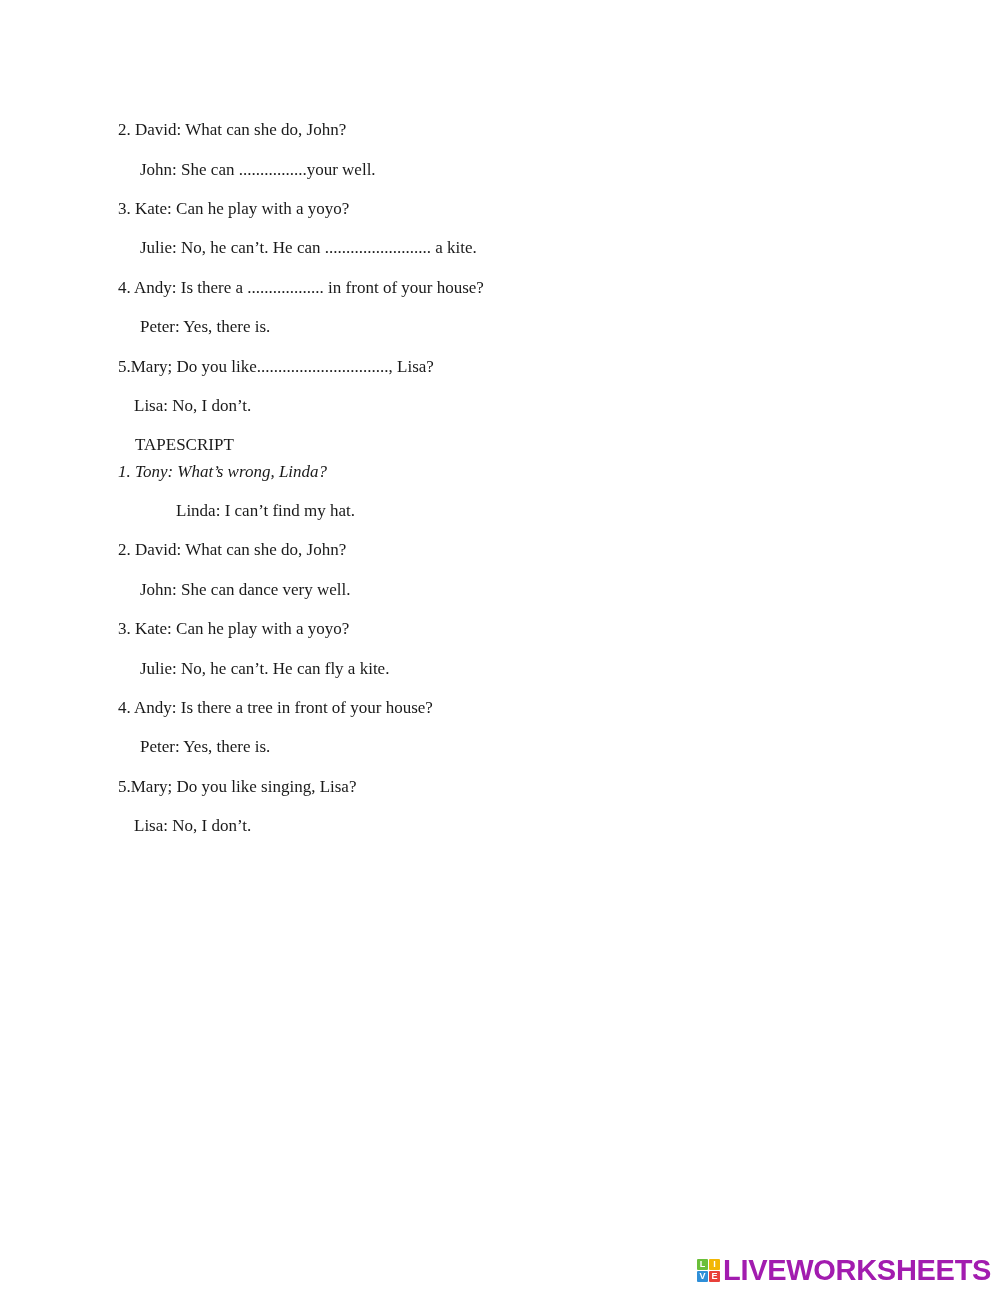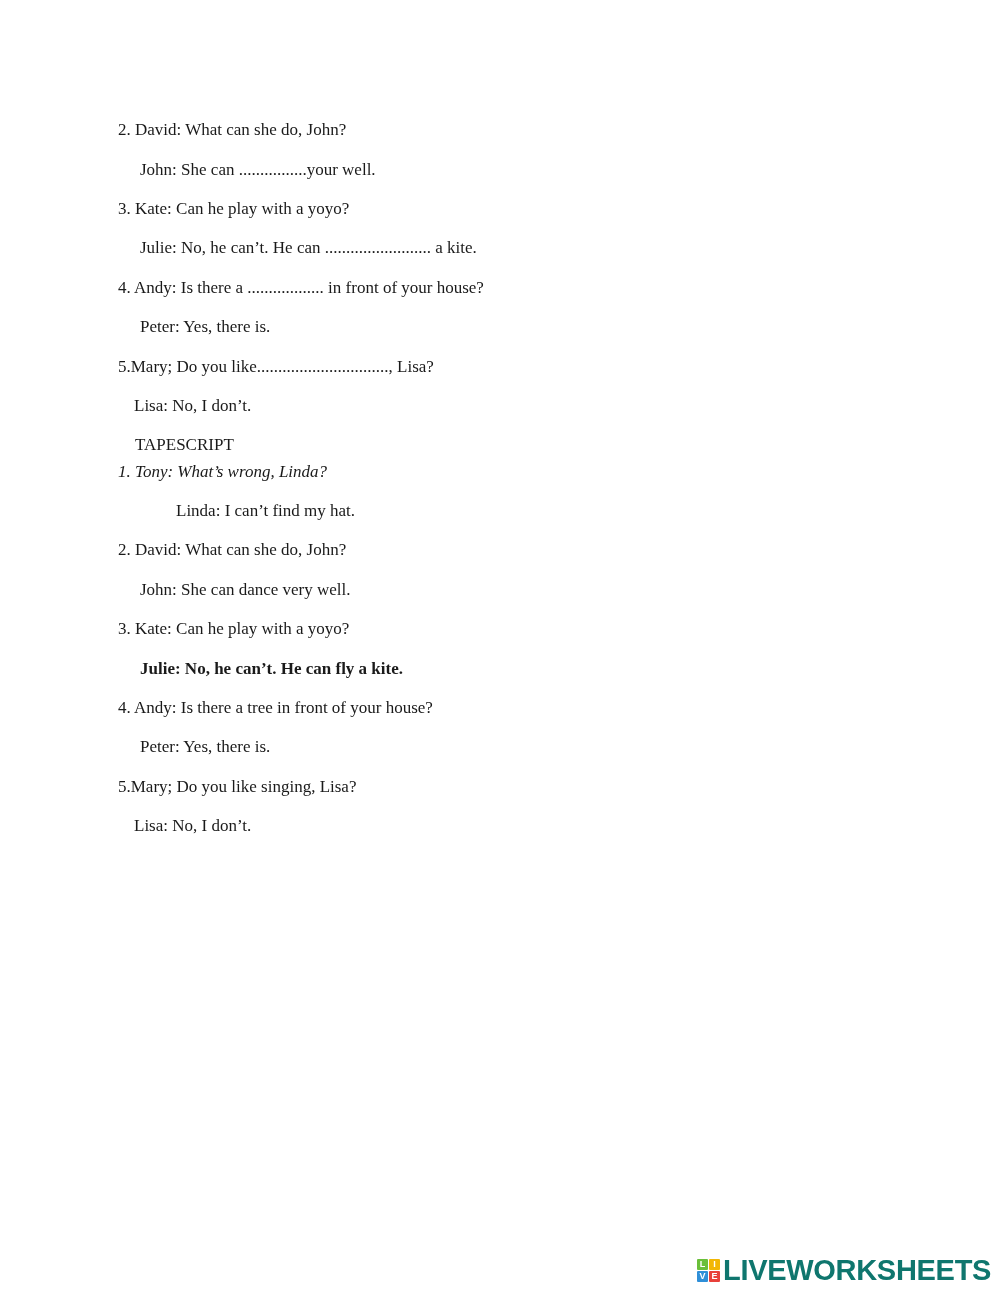--- a/index.html
+++ b/index.html
@@ -15,42 +15,42 @@
   }
   .tiles {
     display:grid; grid-template-columns:11px 11px; grid-template-rows:11px 11px; gap:1px; margin-right:3px;
   }
   .tile {
     font-family:"Liberation Sans","DejaVu Sans",sans-serif; font-weight:bold; font-size:9px;
     color:#fff; display:flex; align-items:center; justify-content:center; border-radius:1px;
   }
   .wordmark {
     font-family:"Liberation Sans","DejaVu Sans",sans-serif; font-weight:bold; font-size:29px;
-    color:#0f766e; letter-spacing:-0.3px; line-height:28px;
+    color:#a21caf; letter-spacing:-0.3px; line-height:28px;
   }
 </style>
 </head>
 <body>
 
 <div class="line" style="left:118px;top:118px;">2. David: What can she do, John?</div>
 <div class="line" style="left:140px;top:158px;">John: She can ................your well.</div>
 <div class="line" style="left:118px;top:197px;">3. Kate: Can he play with a yoyo?</div>
 <div class="line" style="left:140px;top:236px;text-align:center;">Julie: No, he can’t. He can ......................... a kite.</div>
 <div class="line" style="left:118px;top:276px;font-family:Liberation Serif, serif;">4. Andy: Is there a .................. in front of your house?</div>
 <div class="line" style="left:140px;top:315px;">Peter: Yes, there is.</div>
 <div class="line" style="left:118px;top:355px;">5.Mary; Do you like..............................., Lisa?</div>
 <div class="line" style="left:134px;top:394px;">Lisa: No, I don’t.</div>
 
 <div class="line" style="left:118px;top:433px;margin-left:17px;">TAPESCRIPT</div>
 <div class="line" style="left:118px;top:460px;font-style:italic;">1. Tony: What’s wrong, Linda?</div>
 <div class="line" style="left:140px;top:499px;margin-left:36px;">Linda: I can’t find my hat.</div>
 <div class="line" style="left:118px;top:538px;">2. David: What can she do, John?</div>
 <div class="line" style="left:140px;top:578px;text-align:right;">John: She can dance very well.</div>
 <div class="line" style="left:118px;top:617px;">3. Kate: Can he play with a yoyo?</div>
-<div class="line" style="left:140px;top:657px;font-weight:bold;">Julie: No, he can’t. He can fly a kite.</div>
+<div class="line" style="left:140px;top:657px;">Julie: No, he can’t. He can fly a kite.</div>
 <div class="line" style="left:118px;top:696px;">4. Andy: Is there a tree in front of your house?</div>
 <div class="line" style="left:140px;top:735px;">Peter: Yes, there is.</div>
 <div class="line" style="left:118px;top:775px;">5.Mary; Do you like singing, Lisa?</div>
 <div class="line" style="left:134px;top:814px;">Lisa: No, I don’t.</div>
 
 <div class="logo">
   <div class="tiles">
     <span class="tile" style="background:#6abf3a">L</span>
     <span class="tile" style="background:#f2b705">I</span>
     <span class="tile" style="background:#2f8fd8">V</span>

